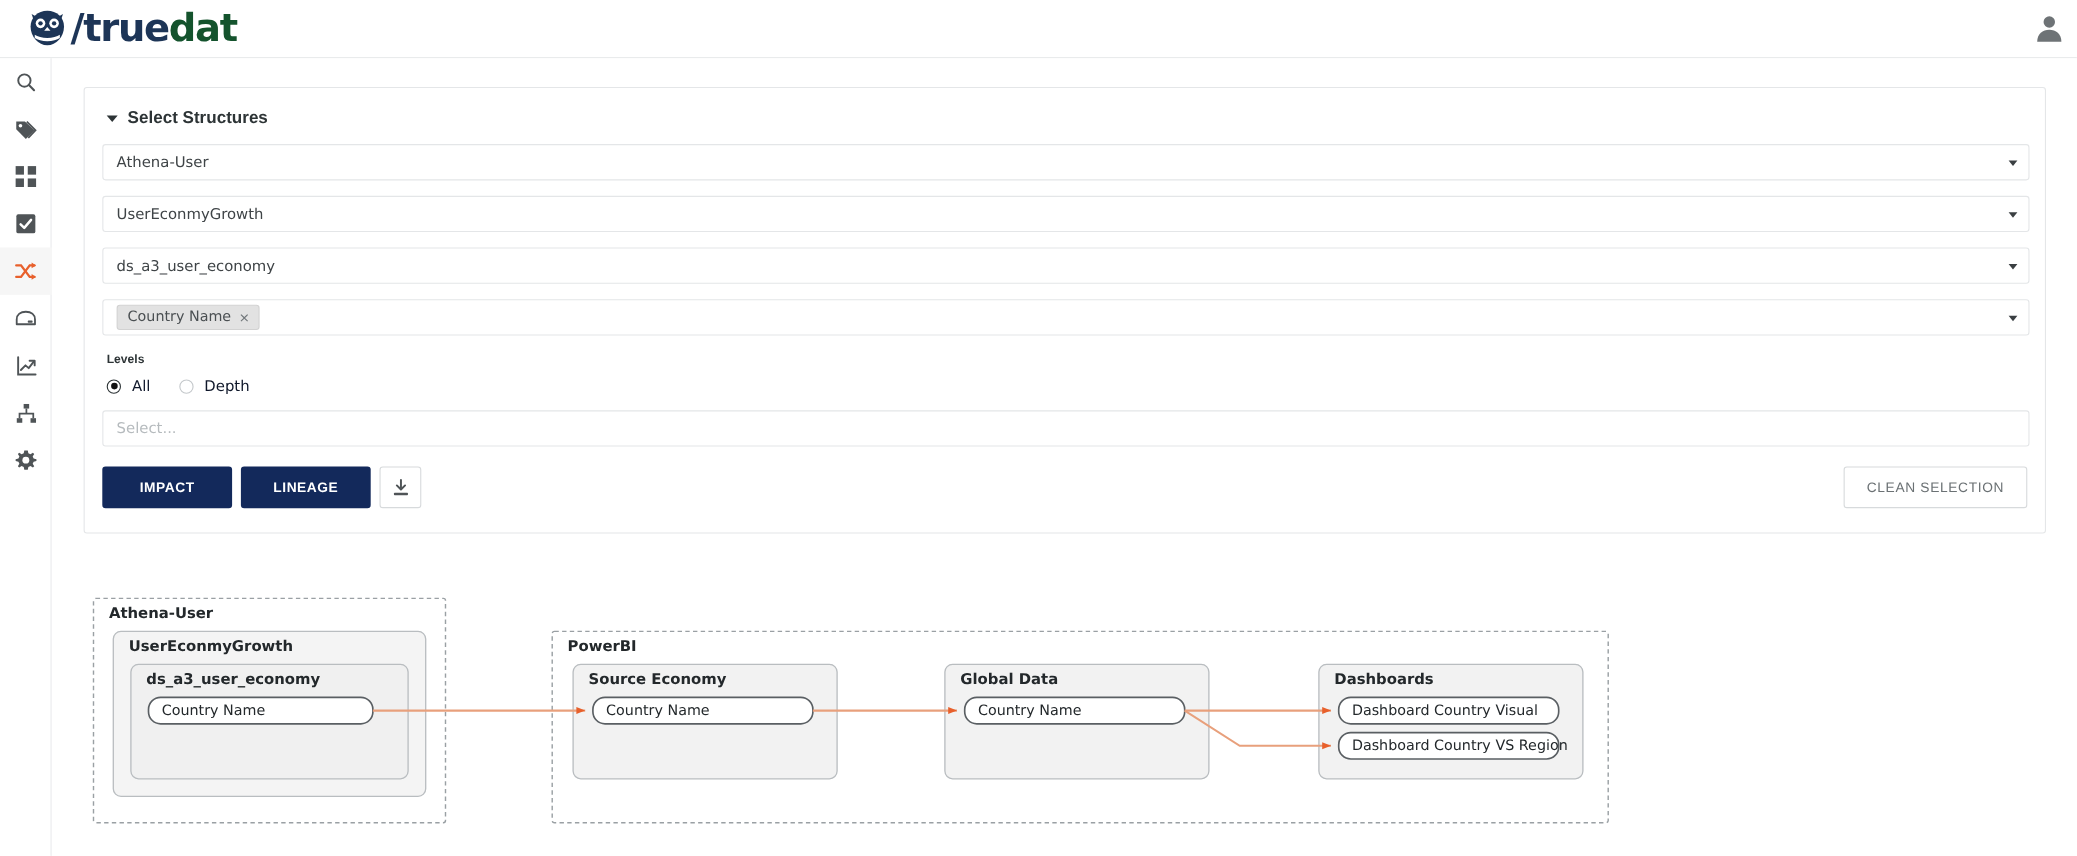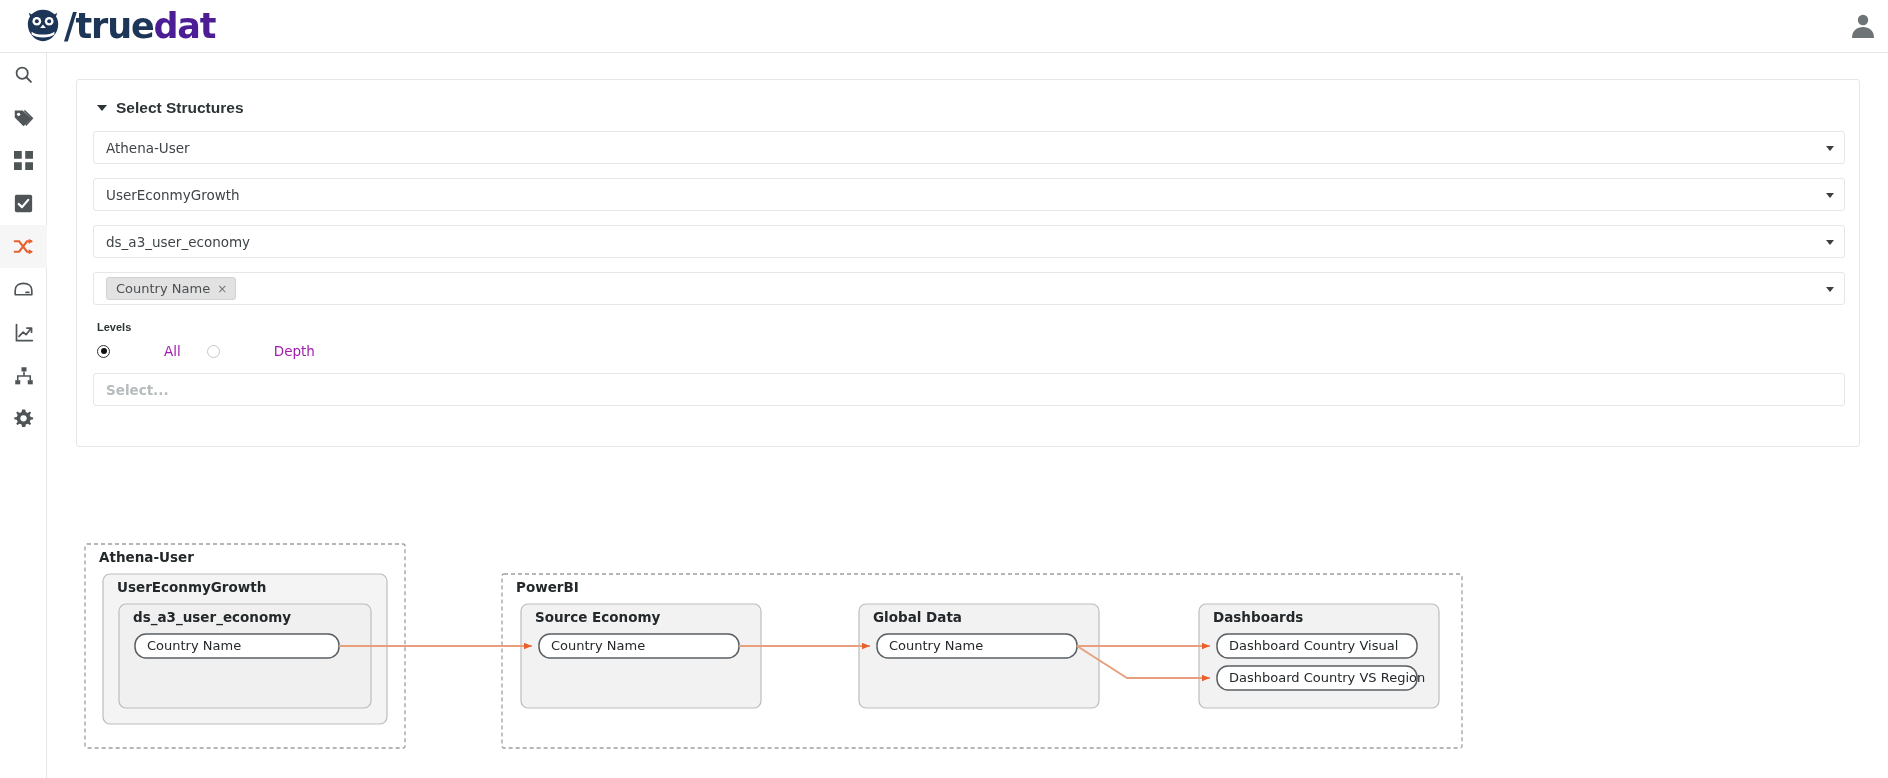--- a/index.html
+++ b/index.html
@@ -25,21 +25,21 @@
     gap: 2px;
   }
   .logo-owl { width: 38px; height: 38px; display: block; }
   .logo-text {
     font-size: 35px; font-weight: bold;
     letter-spacing: -1.2px;
     line-height: 1;
     font-family: "DejaVu Sans", sans-serif;
   }
   .logo-true { color: #1d3557; text-align: center; }
-  .logo-dat { color: #4c1d95; }
+  .logo-dat { color: #14532d; }
   .user-corner {
     position: absolute; right: 6px; top: 8px;
     width: 34px; height: 34px;
     display: flex; align-items: center; justify-content: flex-start;
     overflow: hidden;
   }
 
   
   .rail {
     position: absolute; top: 53px; left: 0;
@@ -142,36 +142,34 @@
     display: inline-flex; align-items: center; justify-content: center;
     cursor: pointer;
     background: #fff;
   }
   .radio.unchecked { border-color: #c4c8cb; }
   .radio .dot {
     width: 6px; height: 6px; border-radius: 50%;
     background: #111;
   }
   .radio-label {
-    font-size: 13.5px; color: #a21caf;
+    font-size: 13.5px; color: #0f172a;
     margin-right: 16px;
     font-family: "DejaVu Sans", sans-serif;
-    margin-left: 44px;
   }
 
   .placeholder-input {
     width: 1752px; height: 33px;
     border: 1px solid #e4e6e8;
     border-radius: 3px;
     background: #ffffff;
     display: flex; align-items: center;
     padding: 0 12px;
     margin-bottom: 18px;
     cursor: text;
-    font-weight: bold;
   }
   .placeholder-text {
     font-size: 13.5px; color: #b6bbbe;
     font-family: "DejaVu Sans", sans-serif;
   }
 
   .btn-row {
     display: flex; align-items: center;
     position: relative;
     height: 38px;
@@ -361,20 +359,32 @@
         </span>
       <span class="radio-label">All</span>
       <span class="radio unchecked"></span>
       <span class="radio-label">Depth</span>
     </div>
 
     <div class="placeholder-input">
       <span class="placeholder-text">Select...</span>
     </div>
 
+    <div class="btn-row">
+      <button class="btn-primary">IMPACT</button>
+      <button class="btn-primary">LINEAGE</button>
+      <div class="btn-icon">
+        <svg width="17" height="17" viewBox="0 0 20 20">
+          <path d="M10 1.5 L10 11" stroke="#4f5457" stroke-width="2.1" stroke-linecap="round"></path>
+          <path d="M5.6 7.4 L10 11.8 L14.4 7.4" fill="none" stroke="#4f5457" stroke-width="2.1" stroke-linecap="round" stroke-linejoin="round"></path>
+          <rect x="2.5" y="15.2" width="15" height="2.6" rx="0.8" fill="#4f5457"></rect>
+        </svg>
+      </div>
+      <button class="btn-outline">CLEAN SELECTION</button>
+    </div>
 
   </div>
 
 </div>
 
 <div class="graph">
   <svg width="1841" height="248" viewBox="0 0 1841 248">
 
     <defs>
       <marker id="arrow" markerWidth="9" markerHeight="9" refX="8" refY="3.2" orient="auto" markerUnits="userSpaceOnUse">

